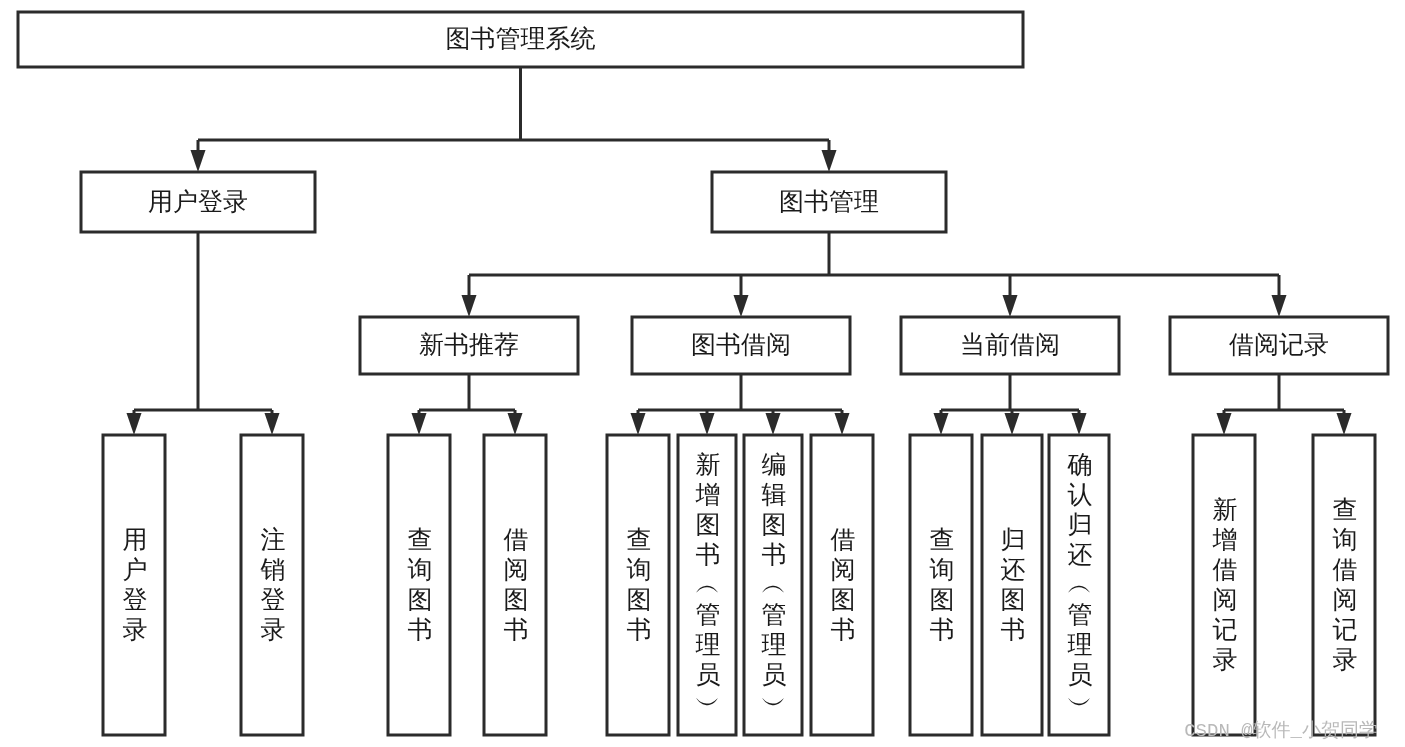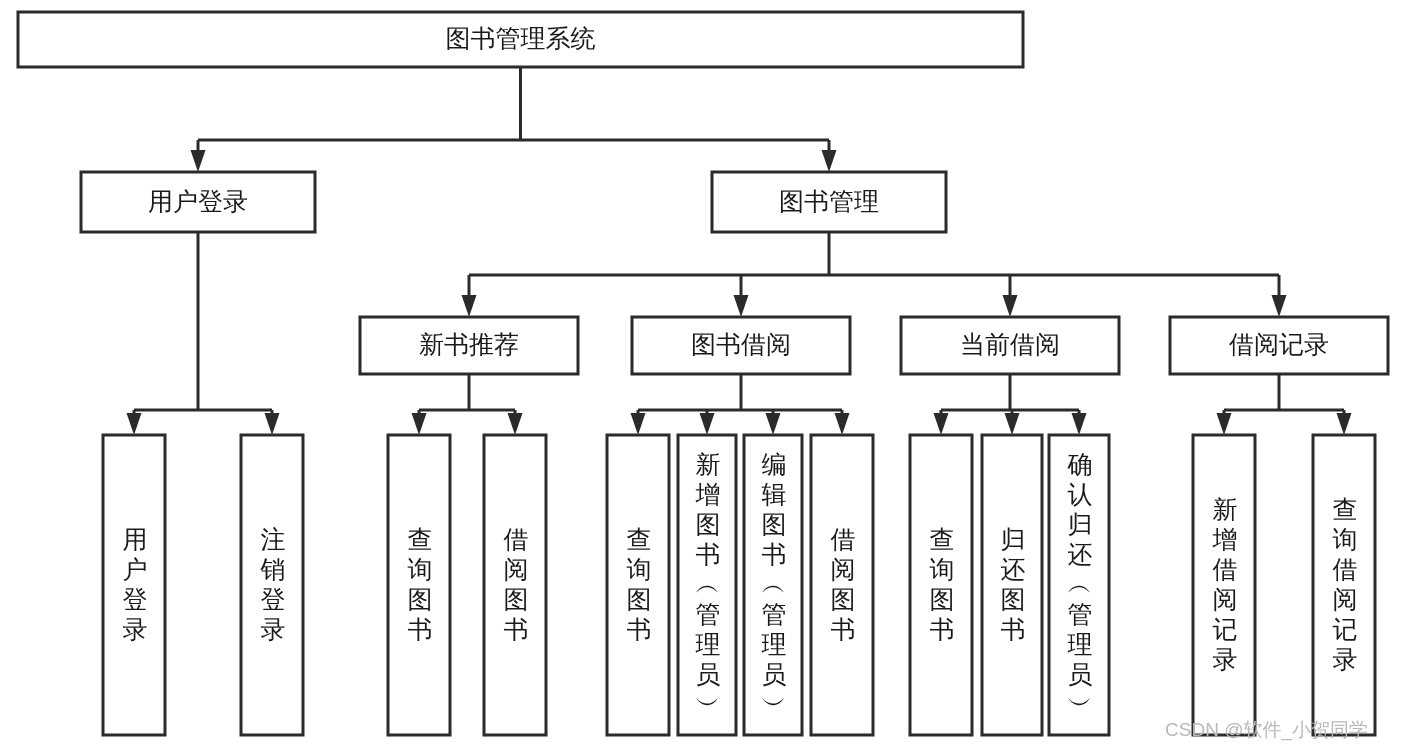--- a/index.html
+++ b/index.html
@@ -49,23 +49,23 @@
     dominant-baseline: middle;
   }
   .node-label-v {
     font-family: "Liberation Sans", "DejaVu Sans", sans-serif;
     font-size: 25px;
     fill: #1a1a1a;
     text-anchor: middle;
   }
   .watermark {
     position: absolute;
-    right: 24px;
+    right: 14px;
     bottom: 4px;
-    font-family: Liberation Sans, sans-serif;
+    font-family: Liberation Mono, monospace;
     font-size: 19px;
     color: #b9b9b9;
     white-space: nowrap;
     pointer-events: none;
     user-select: none;
   }
 </style>
 </head>
 <body>
 

